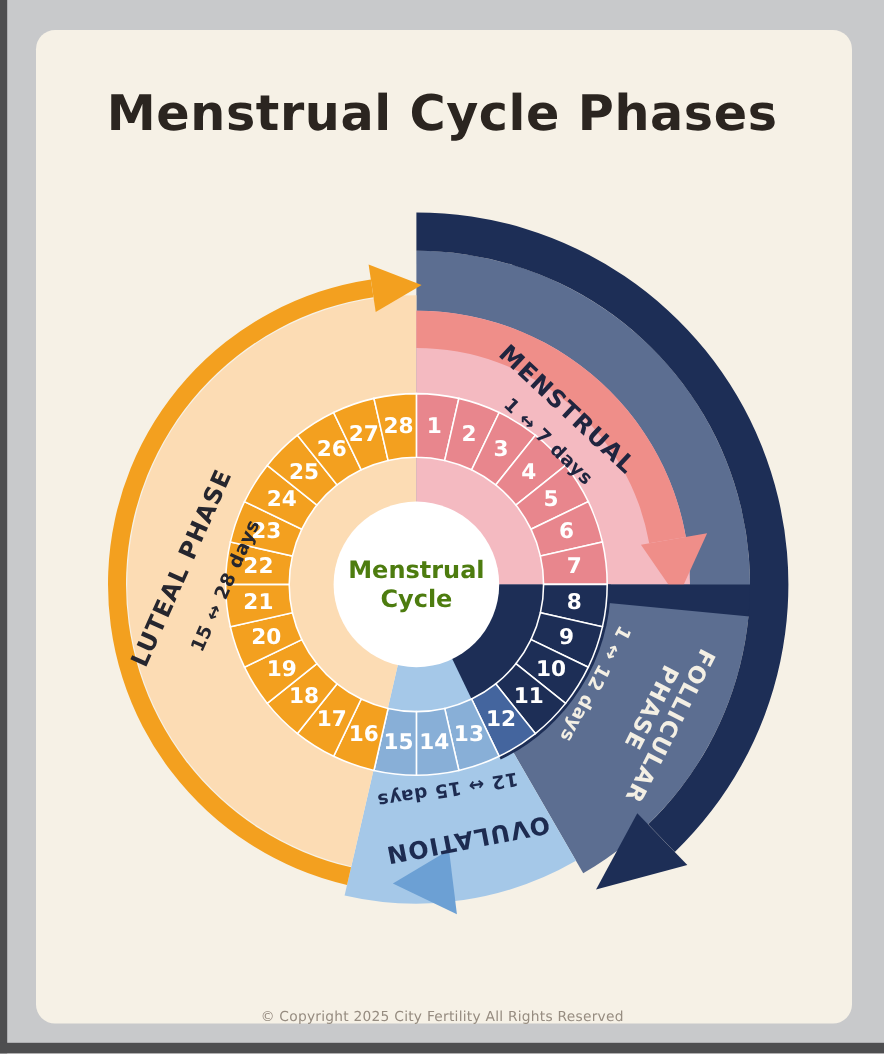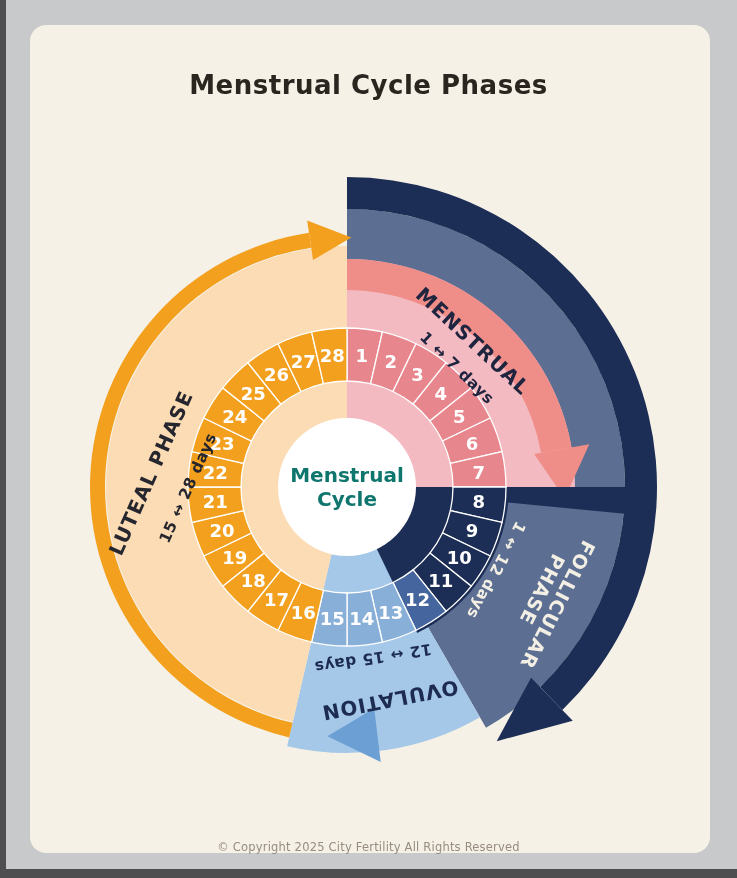--- a/index.html
+++ b/index.html
@@ -1,33 +1,33 @@
 <!DOCTYPE html>
 <html><head>
 <meta charset="utf-8">
 <style>
   html,body{margin:0;padding:0;}
   body{font-family:"DejaVu Sans","Liberation Sans",sans-serif;}
   .stage{position:relative;width:737px;height:878px;background:#c8c9cb;overflow:hidden;}
   .edge-left{position:absolute;left:0;top:0;width:6px;height:878px;background:#4e4e50;}
   .edge-bottom{position:absolute;left:0;bottom:0;width:737px;height:9px;background:#4e4e50;}
   .card{position:absolute;left:30px;top:25px;width:680px;height:828px;background:#f6f1e6;border-radius:16px;}
-  .title{position:absolute;left:0;top:70px;width:100%;text-align:center;font-size:26px;font-weight:800;color:#2b2520;letter-spacing:.5px;}
+  .title{position:absolute;left:0;top:70px;width:100%;text-align:center;font-size:41px;font-weight:800;color:#2b2520;letter-spacing:.5px;}
   .wheel-svg{position:absolute;left:0;top:0;width:737px;height:878px;}
   .label{position:absolute;transform:translate(-50%,-50%);white-space:nowrap;font-weight:800;}
   .phase-name{font-size:20px;letter-spacing:1px;}
   .phase-days{font-size:15.5px;letter-spacing:.5px;}
   .menstrual{color:#20253f;}
   .follicular{color:#f3efe4;}
   .ovulation{color:#1d2b50;}
   .luteal{color:#26262e;}
   .follicular-name{white-space:normal;width:128px;text-align:center;line-height:1.12;font-size:19px;}
   .center-disc{position:absolute;left:347px;top:487px;width:138px;height:138px;transform:translate(-50%,-50%);
     background:#ffffff;border-radius:50%;display:flex;align-items:center;justify-content:center;
-    text-align:center;font-size:20px;font-weight:800;color:#0f766e;line-height:1.2;padding:0 14px;box-sizing:border-box;}
+    text-align:center;font-size:20px;font-weight:800;color:#4d7c0f;line-height:1.2;padding:0 14px;box-sizing:border-box;}
   .copyright{position:absolute;left:0;top:840px;width:100%;text-align:center;font-size:11.5px;color:#968c80;letter-spacing:.2px;}
 </style>
 </head>
 <body>
 
 <div class="stage">
   <div class="card"></div>
   <div class="edge-left"></div>
   <div class="edge-bottom"></div>
 

